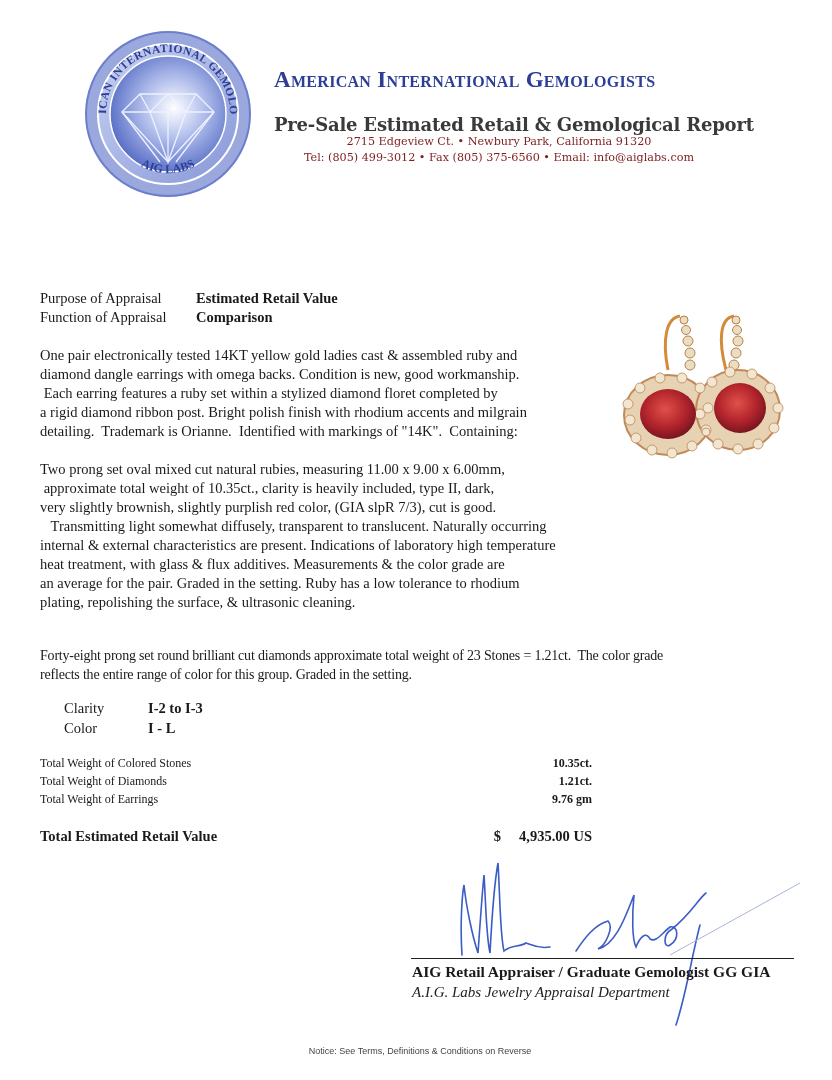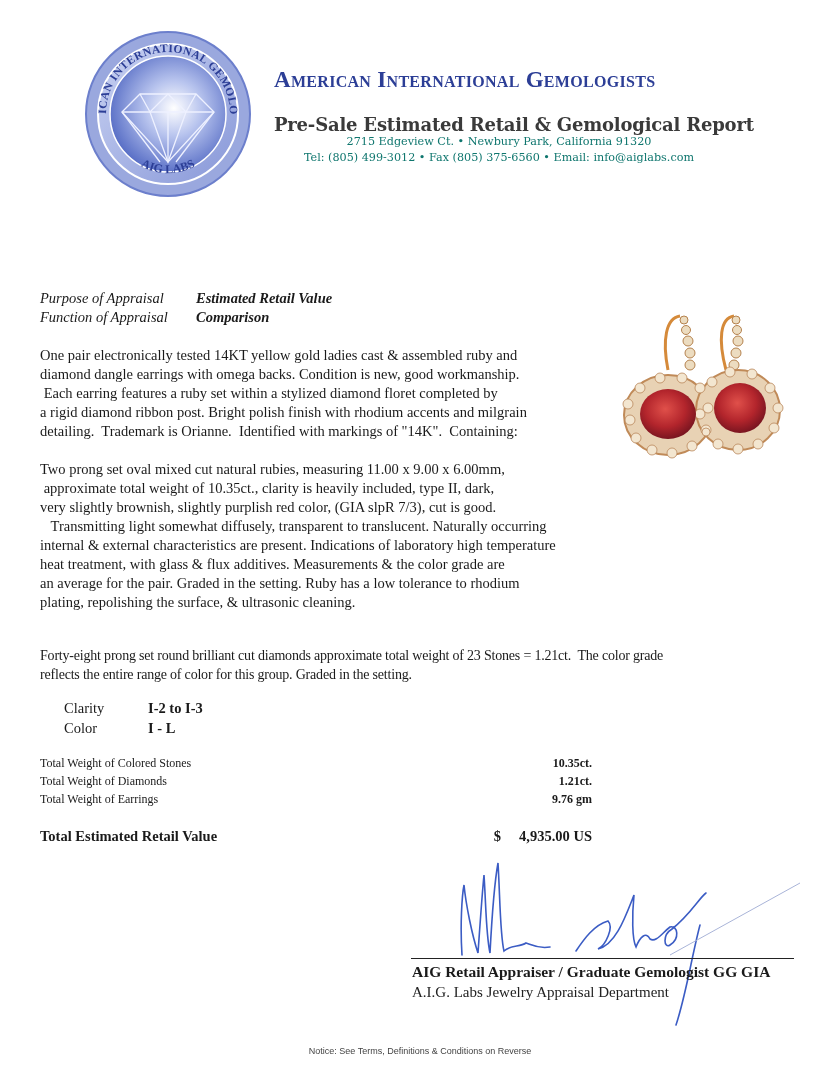--- a/index.html
+++ b/index.html
@@ -4,25 +4,25 @@
   <style>
     * { box-sizing: border-box; margin: 0; padding: 0; }
     html, body { width: 832px; height: 1080px; background: #ffffff; overflow: hidden; }
     body { position: relative; font-family: "Liberation Serif", "DejaVu Serif", serif; color: #1a1a1a; }
 
     .seal { position: absolute; left: 84px; top: 30px; width: 168px; height: 168px; }
 
     .header { position: absolute; left: 274px; top: 66px; width: 470px; }
     .org-name { font-family: "Liberation Serif", serif; color: #2c3e96; font-size: 23px; font-weight: bold; letter-spacing: 0.3px; font-variant: small-caps; white-space: nowrap; line-height: 28px; }
     .report-title { font-family: "DejaVu Serif", serif; color: #3a3a3a; font-size: 18px; font-weight: bold; white-space: nowrap; margin-top: 20px; letter-spacing: -0.2px; }
-    .address { position: absolute; left: 274px; top: 134px; width: 450px; text-align: center; font-size: 12.5px; color: #0f766e; line-height: 16px; font-family: "DejaVu Serif", serif; }
+    .address { position: absolute; left: 274px; top: 134px; width: 450px; text-align: center; font-size: 12.5px; color: #7f1d1d; line-height: 16px; font-family: "DejaVu Serif", serif; }
     .address div { white-space: nowrap; font-size: 11.2px; }
 
     .purpose { position: absolute; left: 40px; top: 289px; font-size: 14.5px; line-height: 19px; }
-    .purpose .row { display: flex; white-space: nowrap; font-style: italic; }
+    .purpose .row { display: flex; white-space: nowrap; }
     .purpose .k { width: 156px; }
     .purpose .v { font-weight: bold; }
 
     .para { position: absolute; left: 40px; font-size: 14.5px; line-height: 19px; white-space: pre; }
     .p1 { top: 346px; }
     .p2 { top: 460px; }
     .p3 { top: 646px; font-size: 14px; letter-spacing: -0.2px; }
 
     .earrings { position: absolute; left: 606px; top: 310px; width: 178px; height: 150px; }
 
@@ -33,21 +33,21 @@
 
     .totals { position: absolute; left: 40px; top: 754px; width: 552px; font-size: 12px; line-height: 18px; font-family: Liberation Serif, serif; }
     .totals .row { display: flex; justify-content: space-between; }
     .totals .v { font-weight: bold; text-align: right; }
     .grand { position: absolute; left: 40px; top: 828px; width: 552px; font-size: 14.5px; font-weight: bold; display: flex; justify-content: space-between; gap: 48px; }
     .grand .amt { display: flex; gap: 18px; }
 
     .sig-svg { position: absolute; left: 400px; top: 855px; width: 420px; height: 190px; }
     .sig-line { position: absolute; left: 411px; top: 958px; width: 383px; height: 1px; background: #222; }
     .sig-title { position: absolute; left: 412px; top: 963px; font-size: 15.5px; font-weight: bold; white-space: nowrap; }
-    .sig-dept { position: absolute; left: 412px; top: 984px; font-size: 15px; white-space: nowrap; color: #222; text-align: center; }
+    .sig-dept { position: absolute; left: 412px; top: 984px; font-size: 15px; font-style: italic; white-space: nowrap; color: #222; text-align: center; }
 
     .notice { position: absolute; left: 4px; width: 832px; top: 1046px; text-align: center; font-family: "Liberation Sans", sans-serif; font-size: 9px; color: #444; }
   </style>
 </head>
 <body>
 
 <svg class="seal" viewBox="0 0 168 168">
   <defs>
     <radialGradient id="rg1" cx="55%" cy="45%" r="60%">
       <stop offset="0%" stop-color="#ffffff"></stop>

